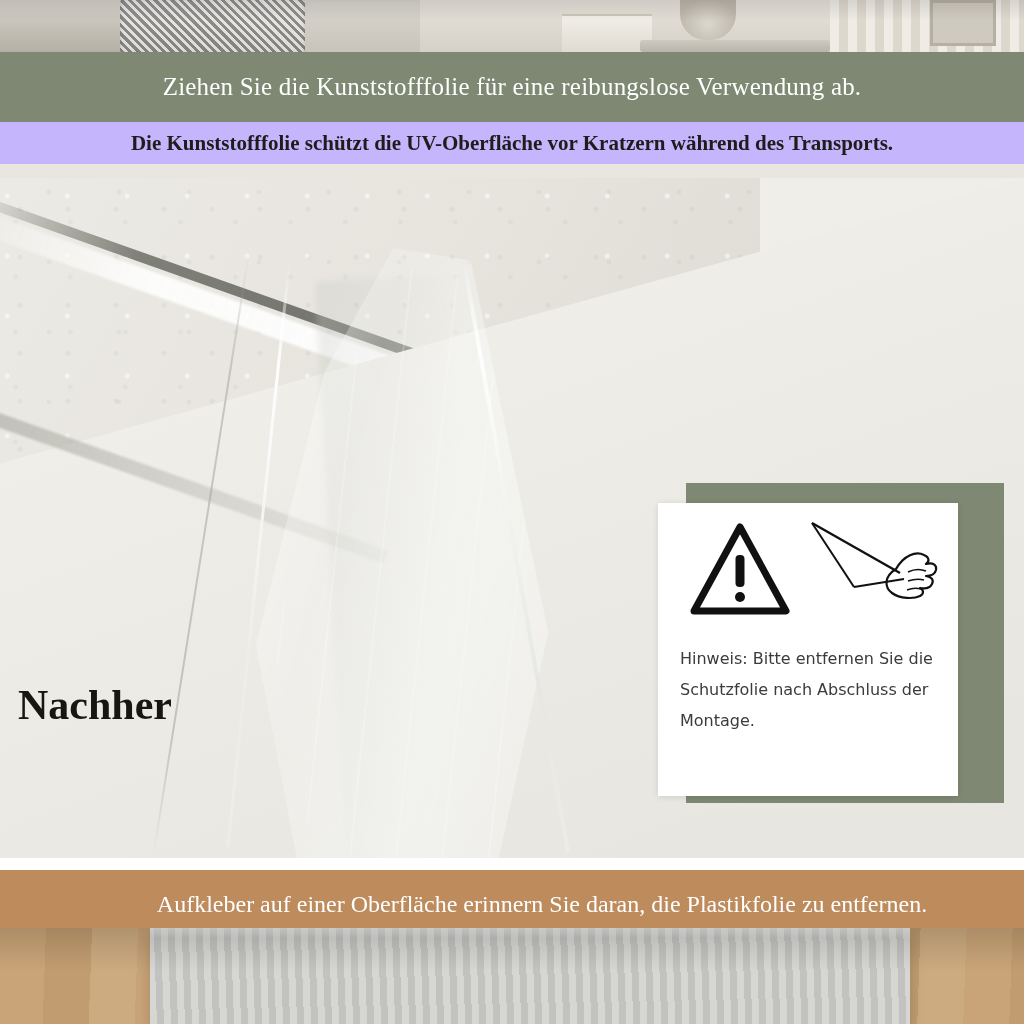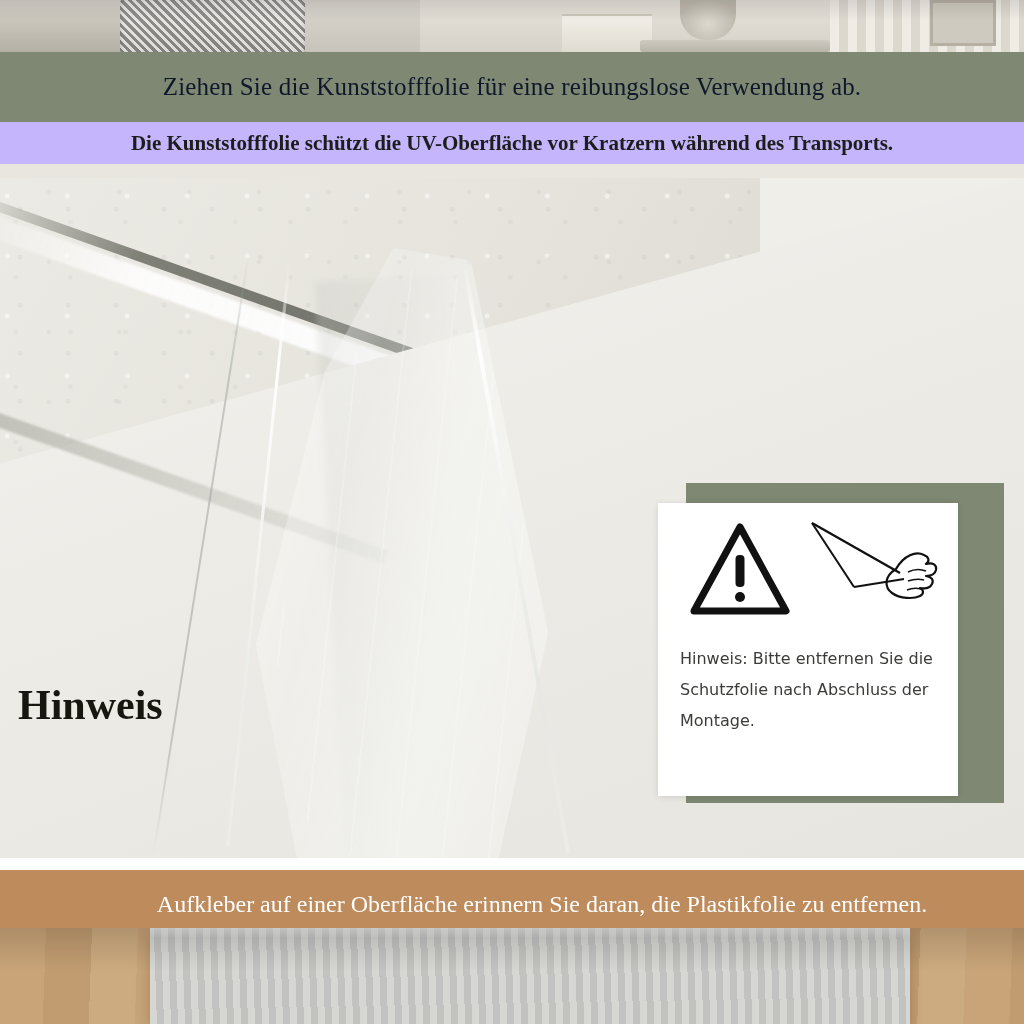--- a/index.html
+++ b/index.html
@@ -89,21 +89,21 @@
   .band-green {
     position: absolute;
     left: 0; top: 52px;
     width: 1024px; height: 70px;
     background: #7e8872;
     display: flex;
     align-items: center;
     justify-content: center;
   }
   .band-green .txt {
-    color: #0f172a;
+    color: #ffffff;
     font-size: 25px;
     letter-spacing: .2px;
     text-align: center;
     padding: 0 20px;
     white-space: nowrap;
   }
 
   
   .band-white {
     position: absolute;
@@ -382,21 +382,21 @@
     <div class="mp-face"></div>
     <div class="mp-leftedge"></div>
 
     <div class="mp-film-shadow"></div>
     <div class="mp-film"></div>
     <div class="mp-crinkle"></div>
     <div class="mp-film-edge"></div>
     <div class="mp-film-fold-a"></div>
     <div class="mp-film-fold-b"></div>
 
-    <div class="label-nachher">Hinweis</div>
+    <div class="label-nachher">Nachher</div>
 
     <div class="notice-backing"></div>
     <div class="notice-card">
       <div class="notice-icons">
         <span class="tri-icon">
           <svg width="100" height="96" viewBox="0 0 100 96">
             <polygon points="50,6 96,90 4,90" fill="none" stroke="#111111" stroke-width="7" stroke-linejoin="round"></polygon>
             <rect x="45.5" y="34" width="9" height="32" rx="4" fill="#111111"></rect>
             <circle cx="50" cy="76" r="5" fill="#111111"></circle>
           </svg>

